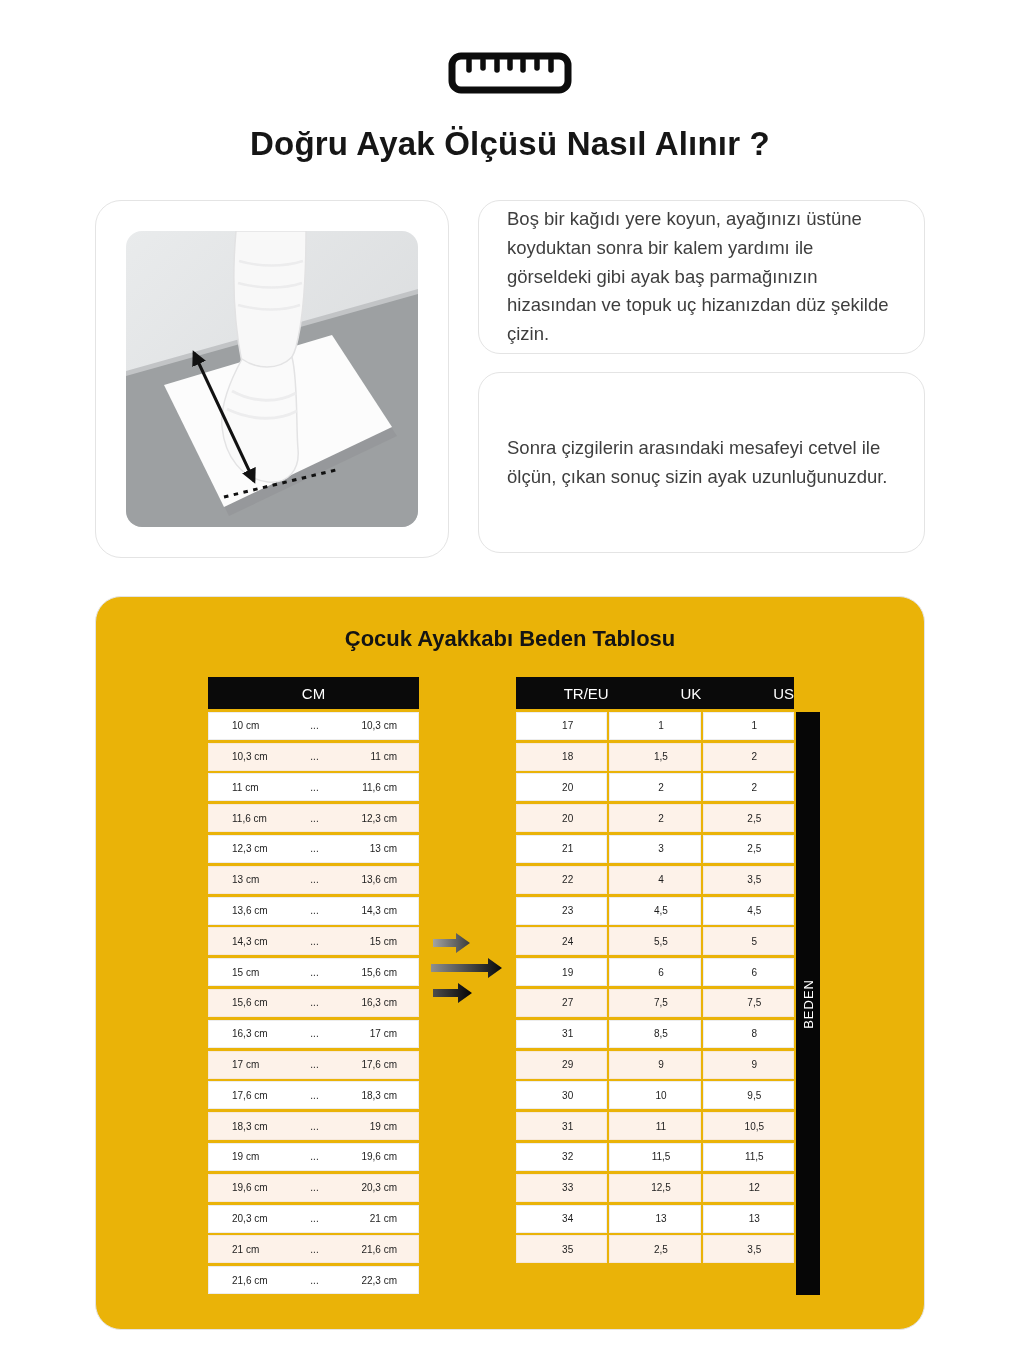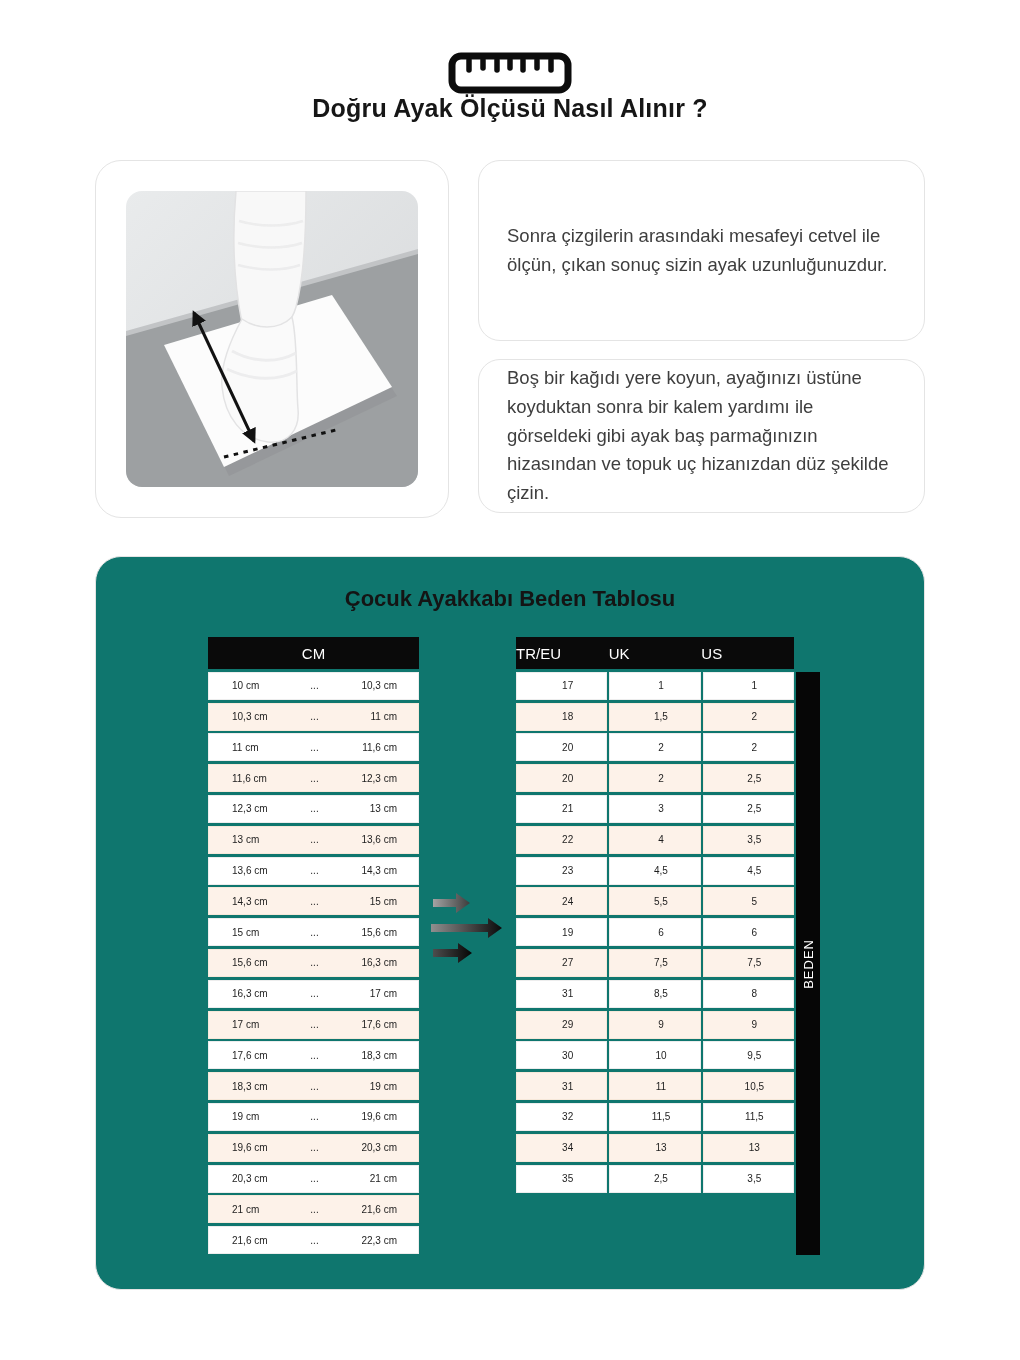--- a/index.html
+++ b/index.html
@@ -7,22 +7,22 @@
   body {
     width: 1020px; height: 1360px;
     font-family: "Liberation Sans", "DejaVu Sans", sans-serif;
     color: #1d1d1d; overflow: hidden;
   }
   .container { width: 830px; margin: 0 auto; }
 
   
   .ruler-wrap { display: flex; justify-content: center; margin-top: 52px; }
   .page-title {
-    text-align: center;
-    font-size: 25px; font-weight: 700; color: #161616; letter-spacing: .2px;
+    margin-top: 31px; text-align: center;
+    font-size: 33px; font-weight: 700; color: #161616; letter-spacing: .2px;
   }
 
   
   .howto { display: flex; gap: 29px; margin-top: 37px; }
   .photo-card {
     width: 354px; height: 358px; flex: 0 0 354px;
     border: 1px solid #e4e4e4; border-radius: 26px;
     padding: 30px; background: #fff;
   }
   .photo-card svg { border-radius: 16px; display: block; }
@@ -31,34 +31,34 @@
     border: 1px solid #e4e4e4; border-radius: 22px; background: #fff;
     display: flex; align-items: center; padding: 10px 28px;
   }
   .text-card.first  { height: 154px; }
   .text-card.second { height: 181px; }
   .text-card p { font-size: 18.5px; line-height: 1.55; color: #3e3e3e; }
 
   
   .table-card {
     margin-top: 38px; height: 734px;
-    border: 1px solid #e4e4e4; border-radius: 26px; background: #0f766e;
+    border: 1px solid #e4e4e4; border-radius: 26px; background: #eab308;
     padding-top: 29px;
   }
   .table-title { text-align: center; font-size: 22px; font-weight: 700; color: #141414; }
   .tables { display: flex; align-items: flex-start; margin-top: 25px; padding-left: 112px; }
 
   .cm-table  { width: 211px; }
   .size-table{ width: 278px; }
   .thead {
     height: 32px; background: #0a0a0a; color: #ffffff; font-size: 15px;
     display: flex; align-items: center; justify-content: center;
   }
   .size-head { justify-content: stretch; }
-  .size-head span { flex: 1; text-align: left; }
+  .size-head span { flex: 1; text-align: right; }
   .tbody { display: flex; flex-direction: column; gap: 2.8px; margin-top: 2.8px; }
   .row { height: 28px; flex: 0 0 28px; display: flex; align-items: center; font-size: 10px; color: #1d1d1d; }
 
   .cm-row { border: 1px solid #ededed; background: #fff; }
   .cm-tbody > div:nth-of-type(even) { background: #fdf2e9; border-color: #f6e8d9; }
   .cm-row .c1 { flex: 1; padding-left: 23px; }
   .cm-row .dots { width: 36px; text-align: center; color: #2a2a2a; }
   .cm-row .c2 { flex: 1; text-align: right; padding-right: 21px; }
 
   .size-row { gap: 2px; }
@@ -138,25 +138,25 @@
           <path d="M101,178 C126,190 152,190 171,180" fill="none"></path>
         </g>
 
         <line x1="68" y1="122" x2="128" y2="250" stroke="#111" stroke-width="3" marker-start="url(#ah)" marker-end="url(#ah)"></line>
 
         <line x1="98" y1="266" x2="214" y2="238" stroke="#111" stroke-width="3" stroke-dasharray="4.5,5.5"></line>
       </svg>
     </div>
 
     <div class="howto-right">
+      <div class="text-card first">
+        <p>Boş bir kağıdı yere koyun, ayağınızı üstüne koyduktan sonra bir kalem yardımı ile görseldeki gibi ayak baş parmağınızın hizasından ve topuk uç hizanızdan düz şekilde çizin.</p>
+      </div>
       <div class="text-card second">
         <p>Sonra çizgilerin arasındaki mesafeyi cetvel ile ölçün, çıkan sonuç sizin ayak uzunluğunuzdur.</p>
-      </div>
-      <div class="text-card first">
-        <p>Boş bir kağıdı yere koyun, ayağınızı üstüne koyduktan sonra bir kalem yardımı ile görseldeki gibi ayak baş parmağınızın hizasından ve topuk uç hizanızdan düz şekilde çizin.</p>
       </div>
     </div>
   </section>
 
   <section class="table-card">
     <h2 class="table-title">Çocuk Ayakkabı Beden Tablosu</h2>
 
     <div class="tables">
 
       <div class="cm-table">
@@ -393,20 +393,25 @@
               <span class="cell">11</span>
               <span class="cell">10,5</span>
             </div>
 
             <div class="row size-row">
               <span class="cell">32</span>
               <span class="cell">11,5</span>
               <span class="cell">11,5</span>
             </div>
 
+            <div class="row size-row">
+              <span class="cell">33</span>
+              <span class="cell">12,5</span>
+              <span class="cell">12</span>
+            </div>
 
             <div class="row size-row">
               <span class="cell">34</span>
               <span class="cell">13</span>
               <span class="cell">13</span>
             </div>
 
             <div class="row size-row">
               <span class="cell">35</span>
               <span class="cell">2,5</span>

